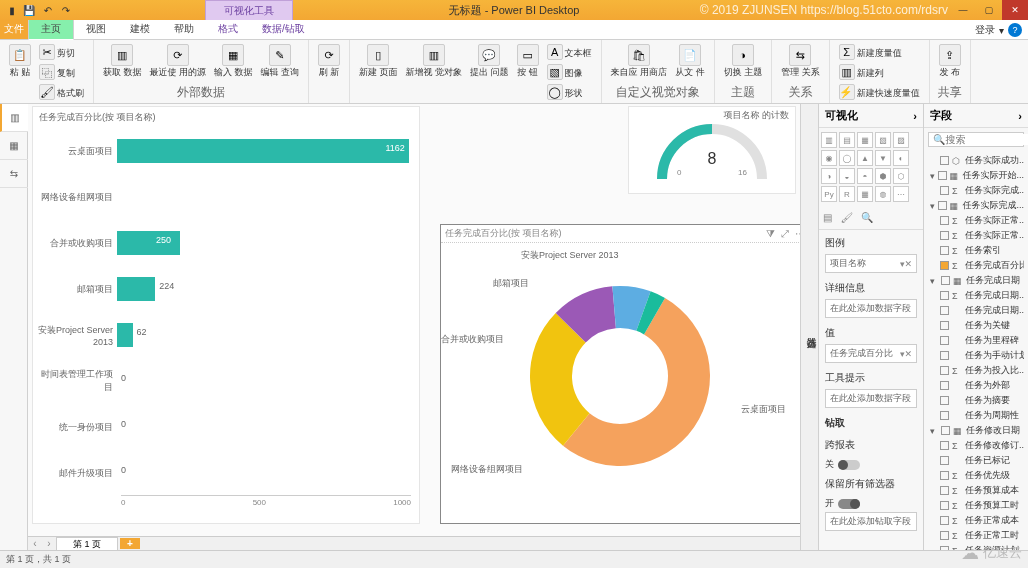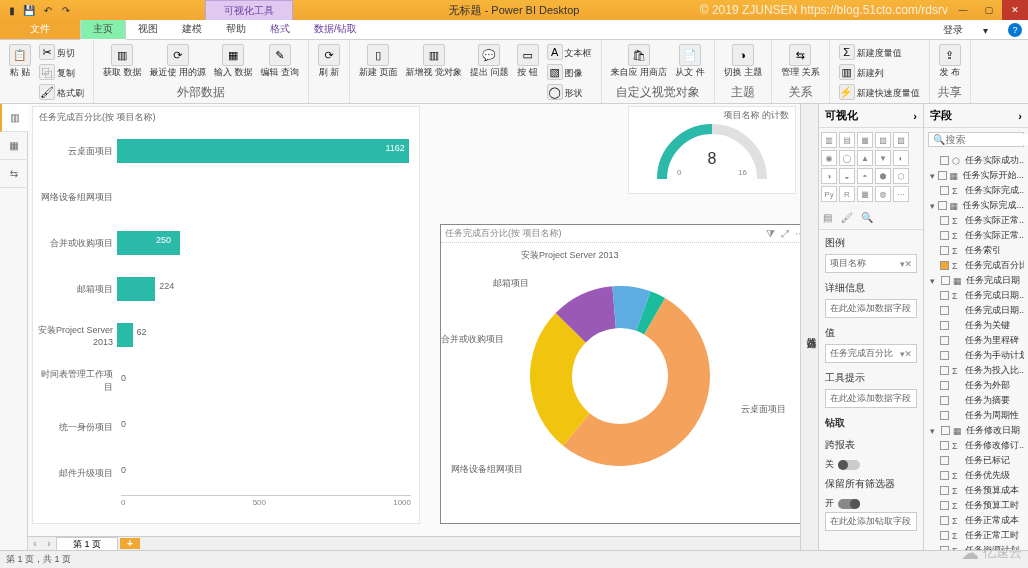--- a/index.html
+++ b/index.html
@@ -11,25 +11,25 @@
 .titlebar .qat span { width: 16px; height: 16px; display: flex; align-items: center; justify-content: center; font-size: 10px; color: #333; }
 .titlebar .ctx-tab { position: absolute; left: 205px; top: 0; height: 20px; padding: 0 18px; background: #e0c9f0; color: #6b3fa0; font-size: 10px; display: flex; align-items: center; border: 1px solid #c0a0d8; border-bottom: none; }
 .titlebar .doc-title { position: absolute; left: 50%; transform: translateX(-50%); color: #333; font-size: 11px; }
 .titlebar .watermark { position: absolute; right: 80px; color: rgba(255,255,255,0.8); font-size: 12px; }
 .titlebar .win-btns { position: absolute; right: 0; display: flex; }
 .titlebar .win-btns span { width: 26px; height: 20px; display: flex; align-items: center; justify-content: center; font-size: 9px; color: #333; }
 .titlebar .win-btns .close { background: #c0392b; color: #fff; }
 
 
 .ribbon-tabs { height: 20px; background: #fff; border-bottom: 1px solid #d0d0d0; display: flex; align-items: flex-end; }
-.ribbon-tabs .file-tab { background: #f3a733; color: #fff; padding: 3px 30px; font-size: 10px; }
+.ribbon-tabs .file-tab { background: #f3a733; color: #fff; padding: 3px 4px; font-size: 10px; }
 .ribbon-tabs .tab { padding: 3px 12px; font-size: 10px; color: #444; cursor: pointer; }
 .ribbon-tabs .tab.active { border: 1px solid #d0d0d0; border-bottom: 1px solid #fff; margin-bottom: -1px; background: #86efac; }
 .ribbon-tabs .tab.ctx { color: #6b3fa0; }
-.ribbon-tabs .login-area { margin-left: auto; padding: 2px 6px; font-size: 10px; color: #333; display: flex; align-items: center; gap: 20px; }
+.ribbon-tabs .login-area { margin-left: auto; padding: 2px 6px; font-size: 10px; color: #333; display: flex; align-items: center; gap: 4px; }
 .ribbon-tabs .login-area .help { width: 14px; height: 14px; border-radius: 50%; background: #0078d4; color: #fff; display: flex; align-items: center; justify-content: center; font-size: 9px; }
 
 
 .ribbon { height: 64px; background: #f7f7f7; border-bottom: 1px solid #d0d0d0; display: flex; }
 .rgroup { border-right: 1px solid #e0e0e0; padding: 2px 6px; display: flex; flex-direction: column; justify-content: space-between; position: relative; }
 .rgroup .controls { display: flex; gap: 2px; }
 .rgroup .label { font-size: 12px; color: #666; text-align: center; }
 .rbtn { display: flex; flex-direction: column; align-items: center; padding: 2px 3px; min-width: 28px; cursor: pointer; }
 .rbtn .ico { width: 22px; height: 22px; background: #eee; border: 1px solid #ccc; border-radius: 2px; display: flex; align-items: center; justify-content: center; font-size: 11px; }
 .rbtn .txt { font-size: 9px; color: #333; margin-top: 1px; text-align: center; line-height: 10px; }

